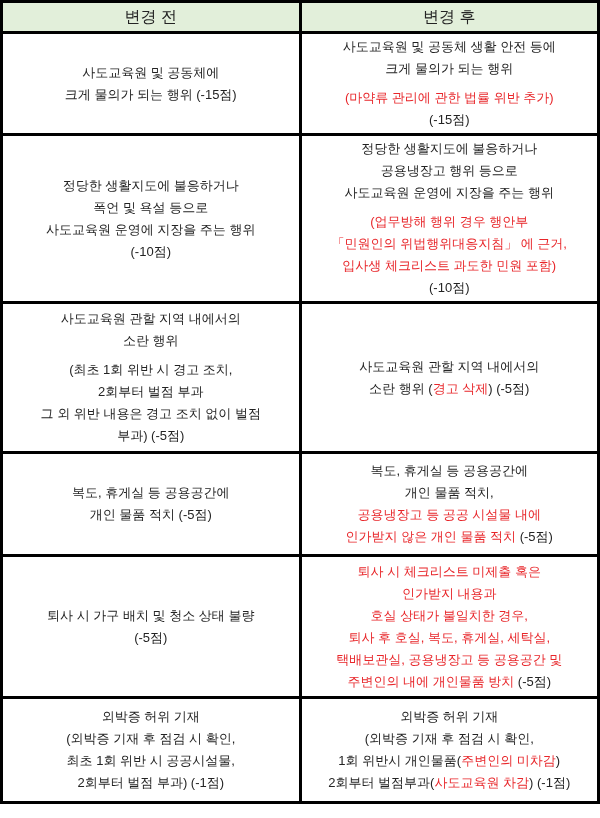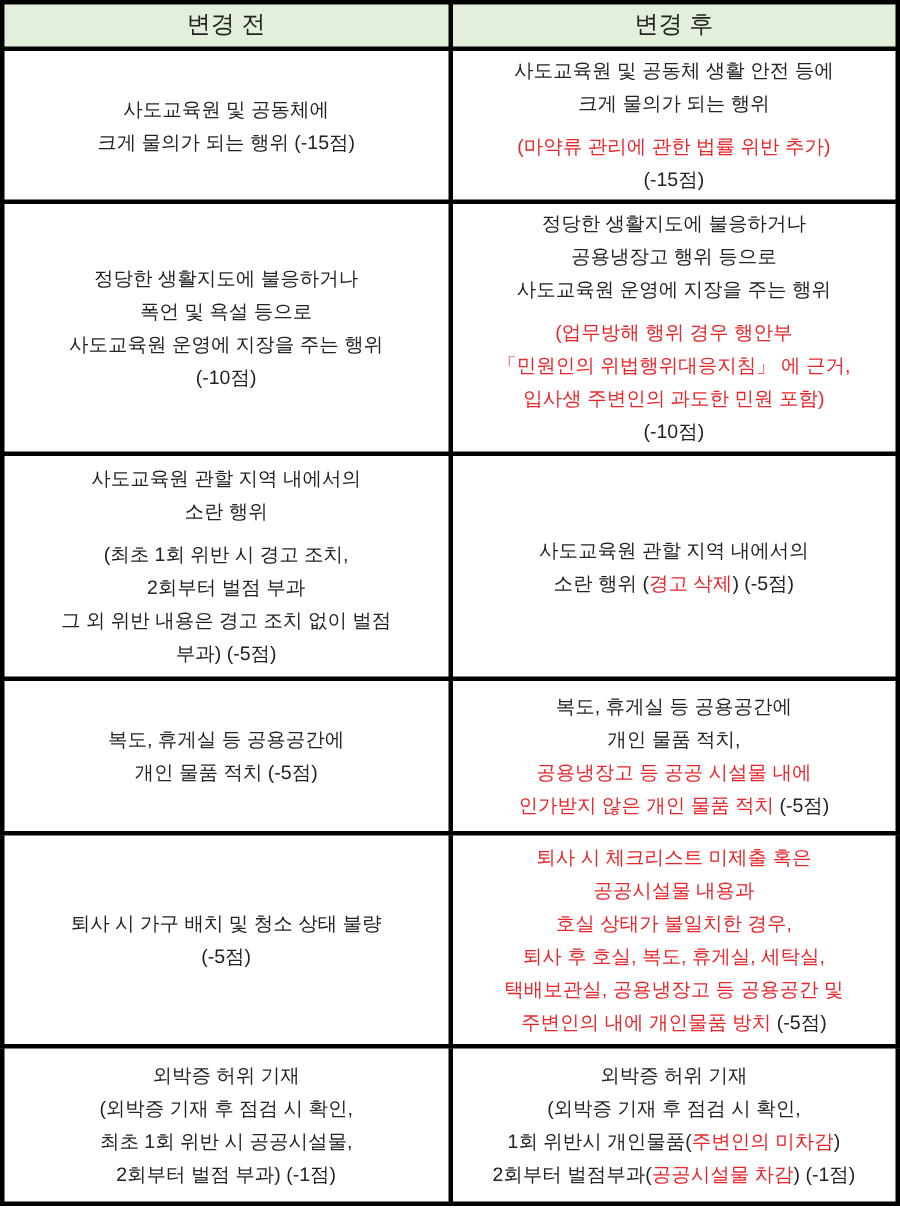--- a/index.html
+++ b/index.html
@@ -71,21 +71,21 @@
           <div class="line"><span>폭언 및 욕설 등으로</span></div>
           <div class="line"><span>사도교육원 운영에 지장을 주는 행위</span></div>
           <div class="line"><span>(-10점)</span></div>
         </td>
         <td>
           <div class="line"><span>정당한 생활지도에 불응하거나</span></div>
           <div class="line"><span>공용냉장고 행위 등으로</span></div>
           <div class="line"><span>사도교육원 운영에 지장을 주는 행위</span></div>
           <div class="line gap"><span class="red">(업무방해 행위 경우 행안부</span></div>
           <div class="line"><span class="red">「민원인의 위법행위대응지침」 에 근거,</span></div>
-          <div class="line"><span class="red">입사생 주변인의 과도한 민원 포함)</span></div>
+          <div class="line"><span class="red">입사생 체크리스트 과도한 민원 포함)</span></div>
           <div class="line"><span>(-10점)</span></div>
         </td>
       </tr>
       <tr style="height: 150px;">
         <td>
           <div class="line"><span>사도교육원 관할 지역 내에서의</span></div>
           <div class="line"><span>소란 행위</span></div>
           <div class="line gap"><span>(최초 1회 위반 시 경고 조치,</span></div>
           <div class="line"><span>2회부터 벌점 부과</span></div>
           <div class="line"><span>그 외 위반 내용은 경고 조치 없이 벌점</span></div>
@@ -108,35 +108,35 @@
           <div class="line"><span class="red">인가받지 않은 개인 물품 적치</span><span> (-5점)</span></div>
         </td>
       </tr>
       <tr style="height: 142px;">
         <td>
           <div class="line"><span>퇴사 시 가구 배치 및 청소 상태 불량</span></div>
           <div class="line"><span>(-5점)</span></div>
         </td>
         <td>
           <div class="line"><span class="red">퇴사 시 체크리스트 미제출 혹은</span></div>
-          <div class="line"><span class="red">공공시설물 내용과</span></div>
+          <div class="line"><span class="red">인가받지 내용과</span></div>
           <div class="line"><span class="red">호실 상태가 불일치한 경우,</span></div>
           <div class="line"><span class="red">퇴사 후 호실, 복도, 휴게실, 세탁실,</span></div>
           <div class="line"><span class="red">택배보관실, 공용냉장고 등 공용공간 및</span></div>
           <div class="line"><span class="red">주변인의 내에 개인물품 방치</span><span> (-5점)</span></div>
         </td>
       </tr>
       <tr style="height: 105px;">
         <td>
           <div class="line"><span>외박증 허위 기재</span></div>
           <div class="line"><span>(외박증 기재 후 점검 시 확인,</span></div>
           <div class="line"><span>최초 1회 위반 시 공공시설물,</span></div>
           <div class="line"><span>2회부터 벌점 부과) (-1점)</span></div>
         </td>
         <td>
           <div class="line"><span>외박증 허위 기재</span></div>
           <div class="line"><span>(외박증 기재 후 점검 시 확인,</span></div>
           <div class="line"><span>1회 위반시 개인물품(</span><span class="red">주변인의 미차감</span><span>)</span></div>
-          <div class="line"><span>2회부터 벌점부과(</span><span class="red">공공시설물 차감</span><span>) (-1점)</span></div>
+          <div class="line"><span>2회부터 벌점부과(</span><span class="red">사도교육원 차감</span><span>) (-1점)</span></div>
         </td>
       </tr>
     </tbody>
 </table>
 
 </body></html>

